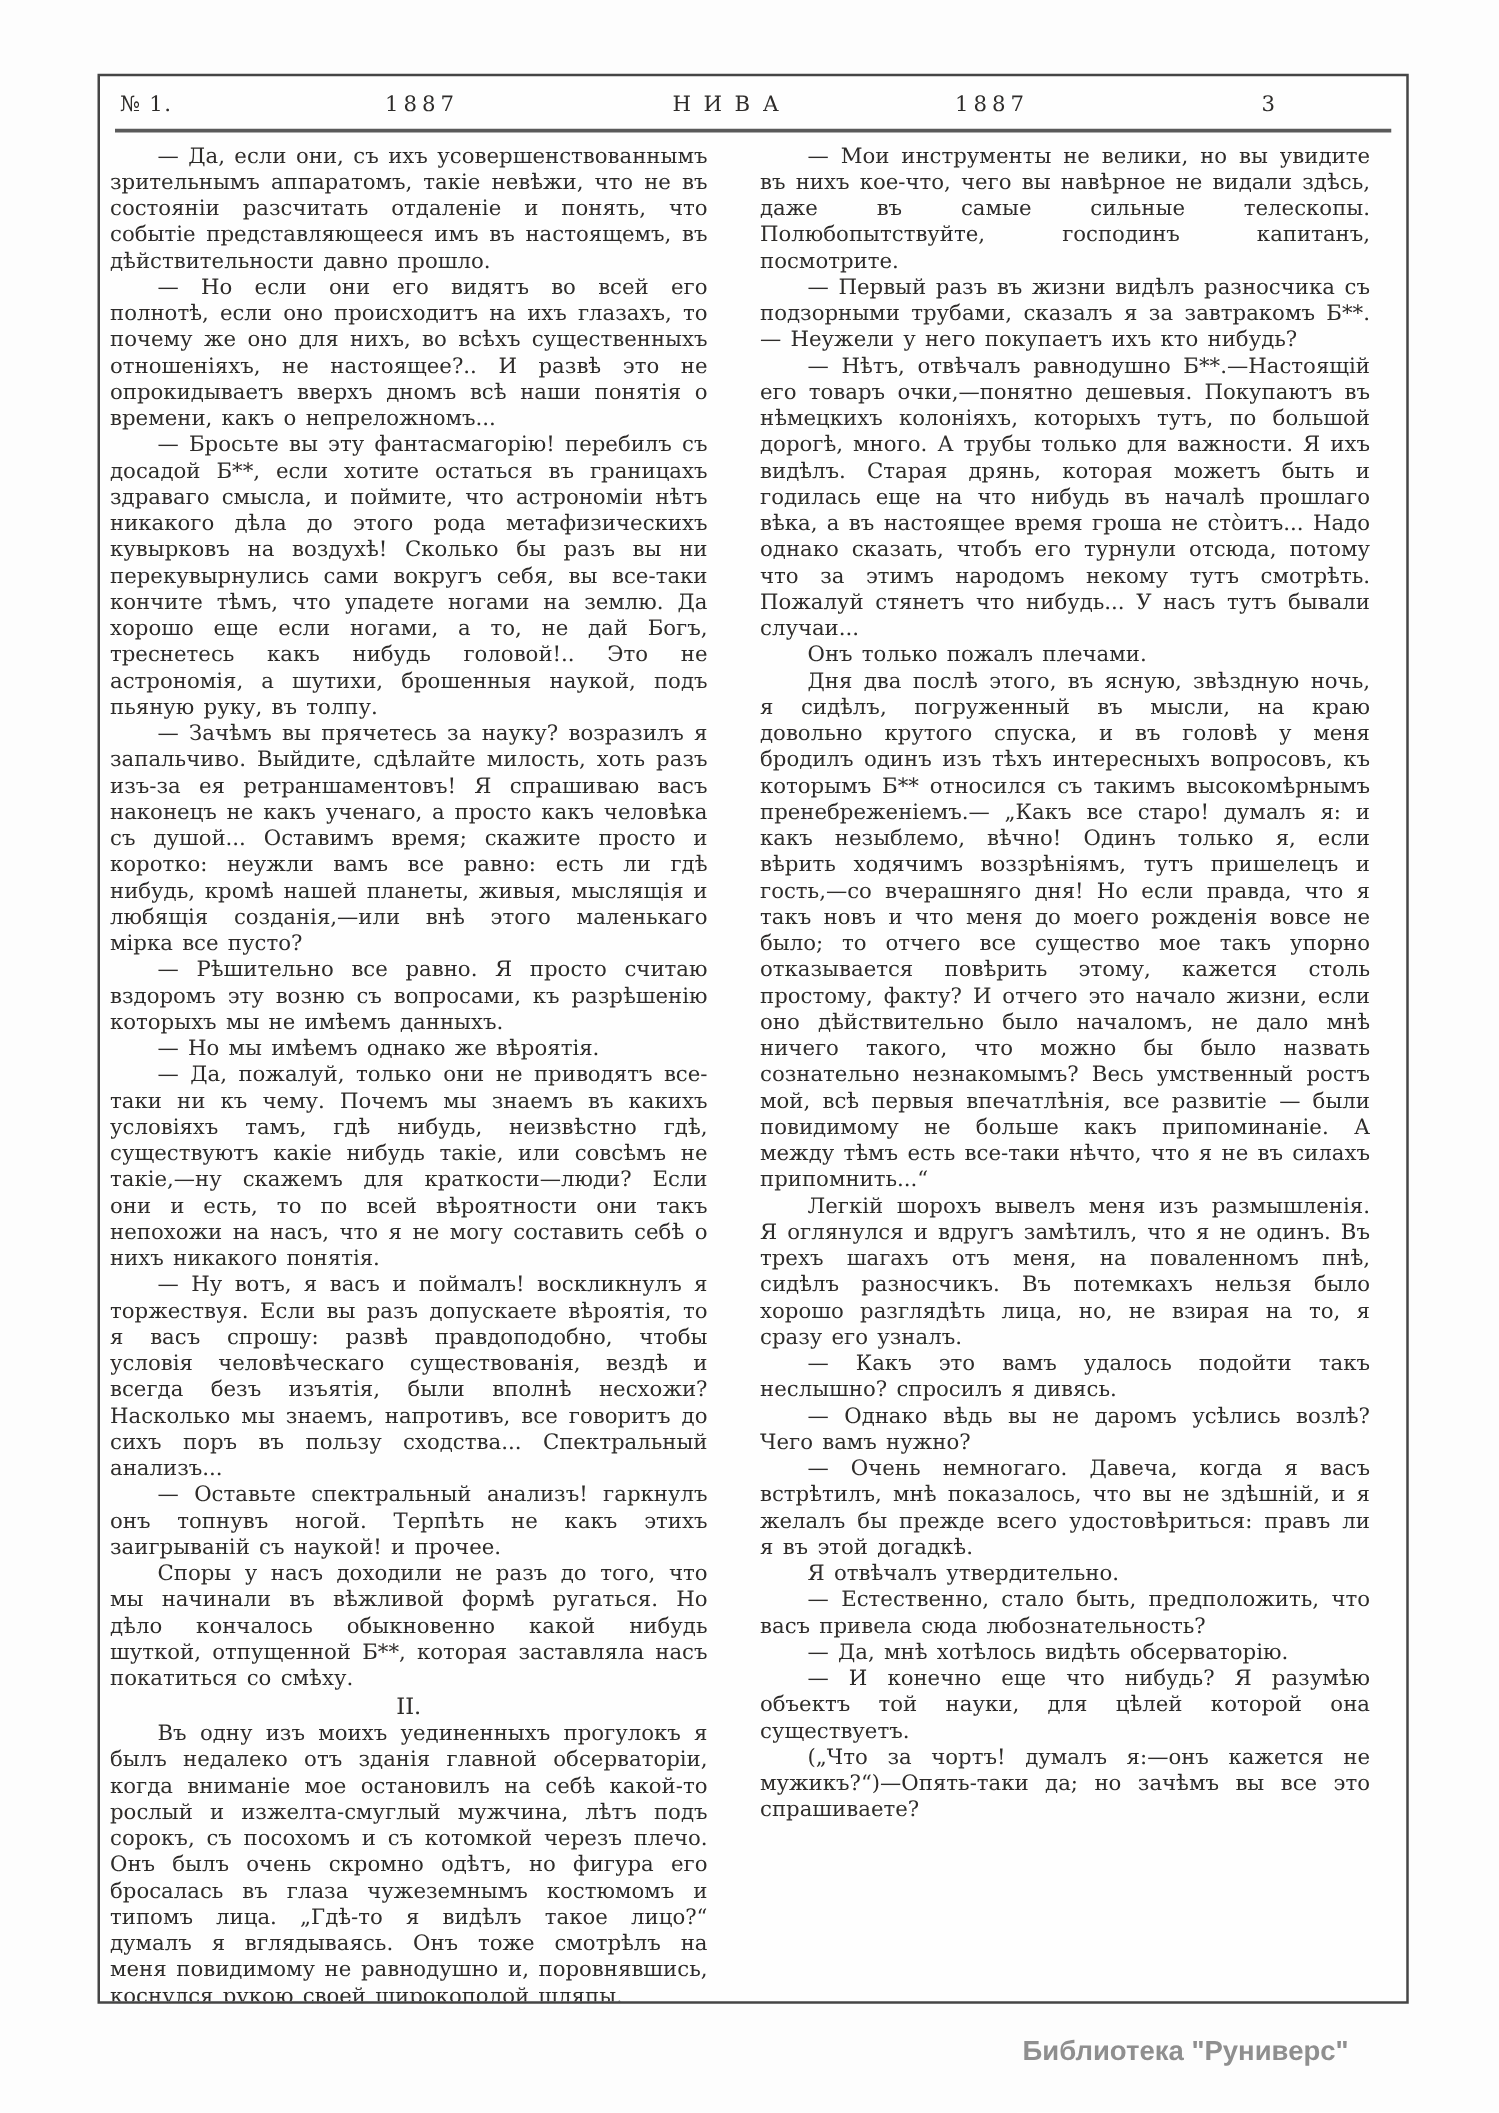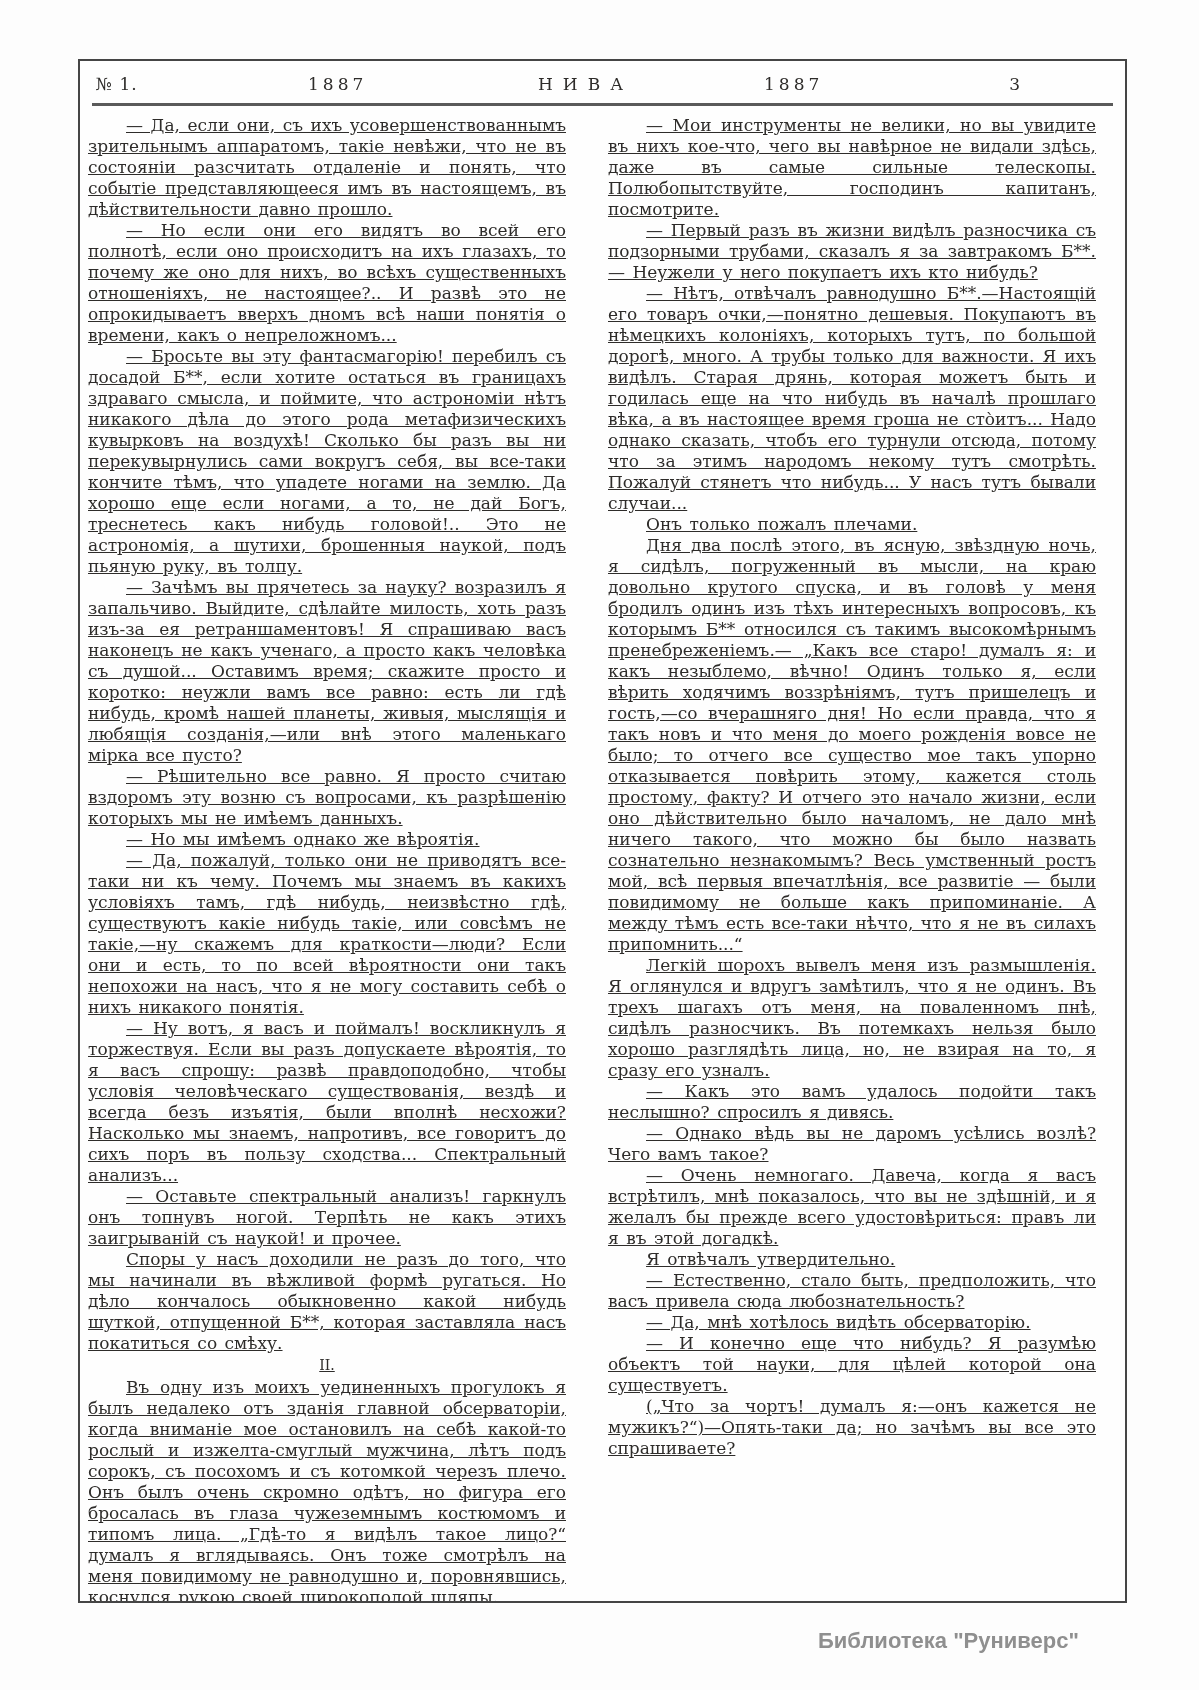--- a/index.html
+++ b/index.html
@@ -40,33 +40,32 @@
   .text-body {
     display: flex;
     padding: 9px 29px 0 8px;
     gap: 42px;
   }
   .column {
     text-align: justify;
     font-size: 17px;
     line-height: 21px;
     word-spacing: 2px;
-    text-decoration: underline;
   }
   .col-left  { width: 478px; }
   .col-right { width: 488px; }
   .column p.para {
     margin: 0;
     text-indent: 38px;
   }
   .column p.section-heading {
     margin: 1px 0;
     text-align: center;
     text-indent: 0;
-    font-size: 14px;
+    font-size: 18px;
   }
   .watermark {
     position: absolute;
     left: 818px; top: 1628px;
     font-family: "Liberation Sans", sans-serif;
     font-size: 22px;
     font-weight: bold;
     color: #8f8f8f;
     white-space: nowrap;
   }
@@ -99,21 +98,21 @@
         <p class="para">Въ одну изъ моихъ уединенныхъ прогулокъ я былъ недалеко отъ зданія главной обсерваторіи, когда вниманіе мое остановилъ на себѣ какой-то рослый и изжелта-смуглый мужчина, лѣтъ подъ сорокъ, съ посохомъ и съ котомкой черезъ плечо. Онъ былъ очень скромно одѣтъ, но фигура его бросалась въ глаза чужеземнымъ костюмомъ и типомъ лица. „Гдѣ-то я видѣлъ такое лицо?“ думалъ я вглядываясь. Онъ тоже смотрѣлъ на меня повидимому не равнодушно и, поровнявшись, коснулся рукою своей широкополой шляпы.</p>
       </div>
     <div class="column col-right">
         <p class="para">— Мои инструменты не велики, но вы увидите въ нихъ кое-что, чего вы навѣрное не видали здѣсь, даже въ самые сильные телескопы. Полюбопытствуйте, господинъ капитанъ, посмотрите.</p>
         <p class="para">— Первый разъ въ жизни видѣлъ разносчика съ подзорными трубами, сказалъ я за завтракомъ Б**.— Неужели у него покупаетъ ихъ кто нибудь?</p>
         <p class="para">— Нѣтъ, отвѣчалъ равнодушно Б**.—Настоящій его товаръ очки,—понятно дешевыя. Покупаютъ въ нѣмецкихъ колоніяхъ, которыхъ тутъ, по большой дорогѣ, много. А трубы только для важности. Я ихъ видѣлъ. Старая дрянь, которая можетъ быть и годилась еще на что нибудь въ началѣ прошлаго вѣка, а въ настоящее время гроша не сто̀итъ... Надо однако сказать, чтобъ его турнули отсюда, потому что за этимъ народомъ некому тутъ смотрѣть. Пожалуй стянетъ что нибудь... У насъ тутъ бывали случаи...</p>
         <p class="para">Онъ только пожалъ плечами.</p>
         <p class="para">Дня два послѣ этого, въ ясную, звѣздную ночь, я сидѣлъ, погруженный въ мысли, на краю довольно крутого спуска, и въ головѣ у меня бродилъ одинъ изъ тѣхъ интересныхъ вопросовъ, къ которымъ Б** относился съ такимъ высокомѣрнымъ пренебреженіемъ.— „Какъ все старо! думалъ я: и какъ незыблемо, вѣчно! Одинъ только я, если вѣрить ходячимъ воззрѣніямъ, тутъ пришелецъ и гость,—со вчерашняго дня! Но если правда, что я такъ новъ и что меня до моего рожденія вовсе не было; то отчего все существо мое такъ упорно отказывается повѣрить этому, кажется столь простому, факту? И отчего это начало жизни, если оно дѣйствительно было началомъ, не дало мнѣ ничего такого, что можно бы было назвать сознательно незнакомымъ? Весь умственный ростъ мой, всѣ первыя впечатлѣнія, все развитіе — были повидимому не больше какъ припоминаніе. А между тѣмъ есть все-таки нѣчто, что я не въ силахъ припомнить...“</p>
         <p class="para">Легкій шорохъ вывелъ меня изъ размышленія. Я оглянулся и вдругъ замѣтилъ, что я не одинъ. Въ трехъ шагахъ отъ меня, на поваленномъ пнѣ, сидѣлъ разносчикъ. Въ потемкахъ нельзя было хорошо разглядѣть лица, но, не взирая на то, я сразу его узналъ.</p>
         <p class="para">— Какъ это вамъ удалось подойти такъ неслышно? спросилъ я дивясь.</p>
-        <p class="para">— Однако вѣдь вы не даромъ усѣлись возлѣ? Чего вамъ такое?</p>
+        <p class="para">— Однако вѣдь вы не даромъ усѣлись возлѣ? Чего вамъ нужно?</p>
         <p class="para">— Очень немногаго. Давеча, когда я васъ встрѣтилъ, мнѣ показалось, что вы не здѣшній, и я желалъ бы прежде всего удостовѣриться: правъ ли я въ этой догадкѣ.</p>
         <p class="para">Я отвѣчалъ утвердительно.</p>
         <p class="para">— Естественно, стало быть, предположить, что васъ привела сюда любознательность?</p>
         <p class="para">— Да, мнѣ хотѣлось видѣть обсерваторію.</p>
         <p class="para">— И конечно еще что нибудь? Я разумѣю объектъ той науки, для цѣлей которой она существуетъ.</p>
         <p class="para">(„Что за чортъ! думалъ я:—онъ кажется не мужикъ?“)—Опять-таки да; но зачѣмъ вы все это спрашиваете?</p>
       </div>
   </div>
 </div>
 

